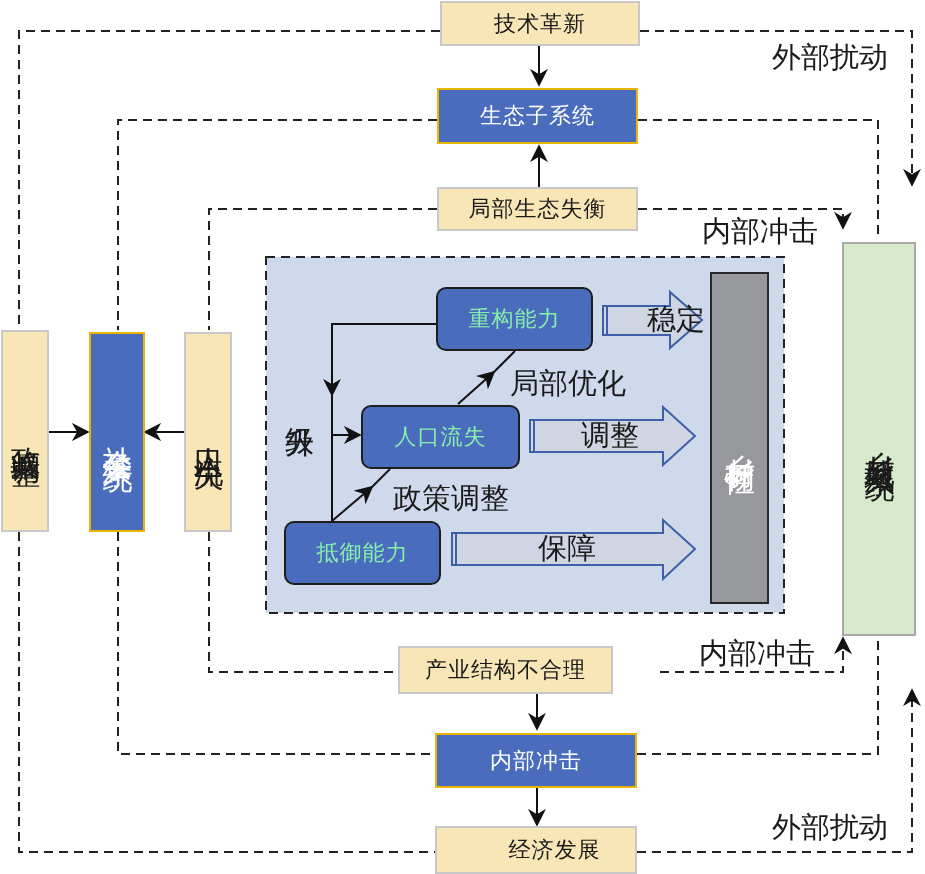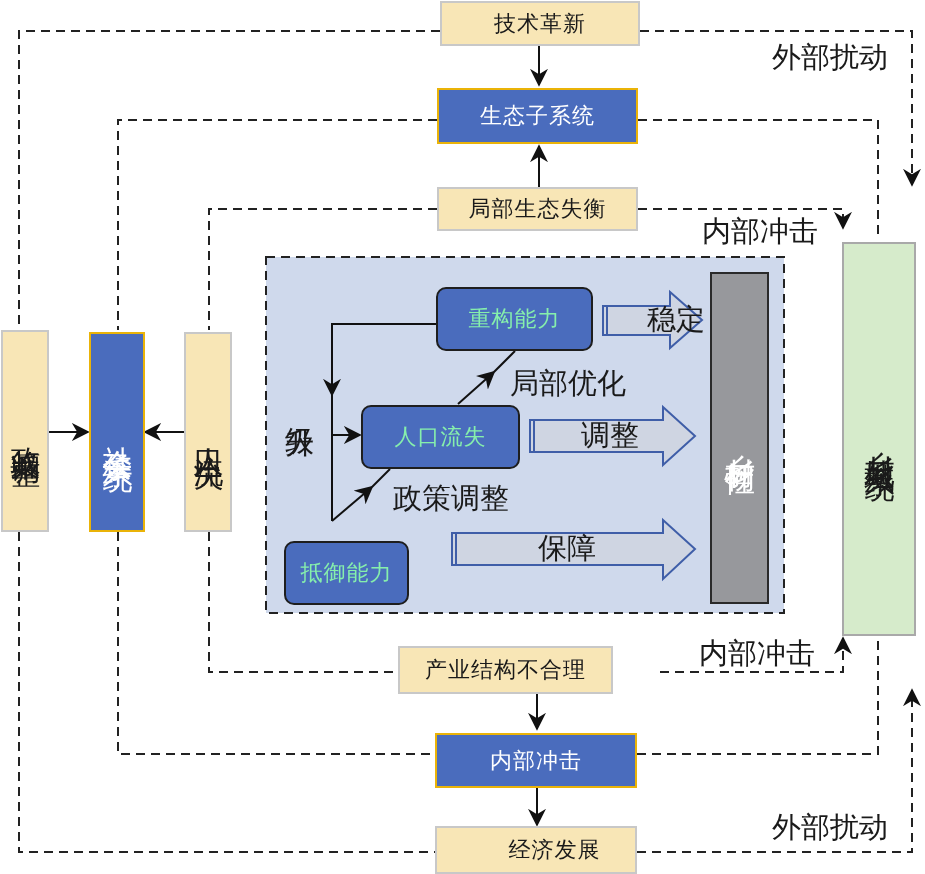--- a/index.html
+++ b/index.html
@@ -116,21 +116,21 @@
 <div class="label" style="left:772px;top:808px;">外部扰动</div>
 <div class="label" style="left:702px;top:212px;">内部冲击</div>
 <div class="label" style="left:699px;top:634px;">内部冲击</div>
 
 <div class="box cap h" style="left:436px;top:287px;width:157px;height:64px;">
     <span>重构能力</span>
   </div>
 <div class="box cap h" style="left:361px;top:405px;width:159px;height:64px;">
     <span>人口流失</span>
   </div>
-<div class="box cap h" style="left:284px;top:521px;width:125px;height:64px;margin-top:20px;">
+<div class="box cap h" style="left:284px;top:521px;width:157px;height:64px;">
     <span>抵御能力</span>
   </div>
 
 <div class="arrow-text" style="left:624px;top:302px;width:62px;height:36px;margin-left:21px;">稳定</div>
 <div class="arrow-text" style="left:540px;top:418px;width:140px;height:36px;">调整</div>
 <div class="arrow-text" style="left:462px;top:531px;width:210px;height:36px;">保障</div>
 
 <div class="label" style="left:285px;top:404px;width:32px;font-size:29px;line-height:34px;writing-mode:vertical-rl;text-orientation:upright;">升级</div>
 <div class="label" style="left:393px;top:479px;">政策调整</div>
 <div class="label" style="left:510px;top:364px;">局部优化</div>

